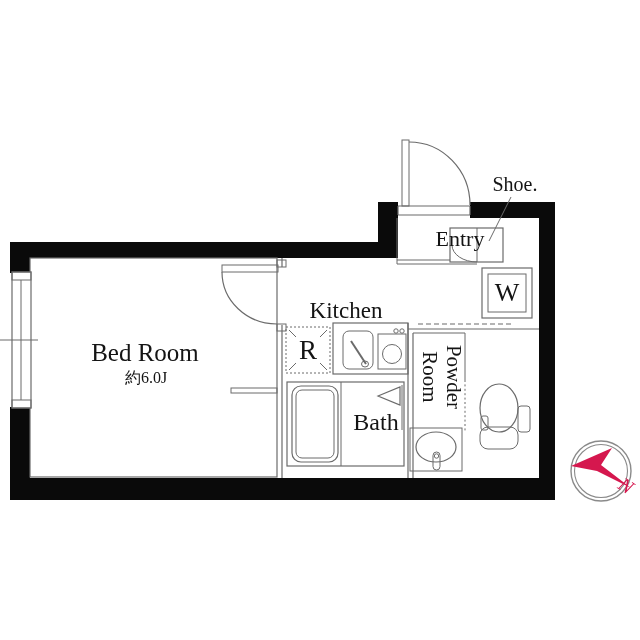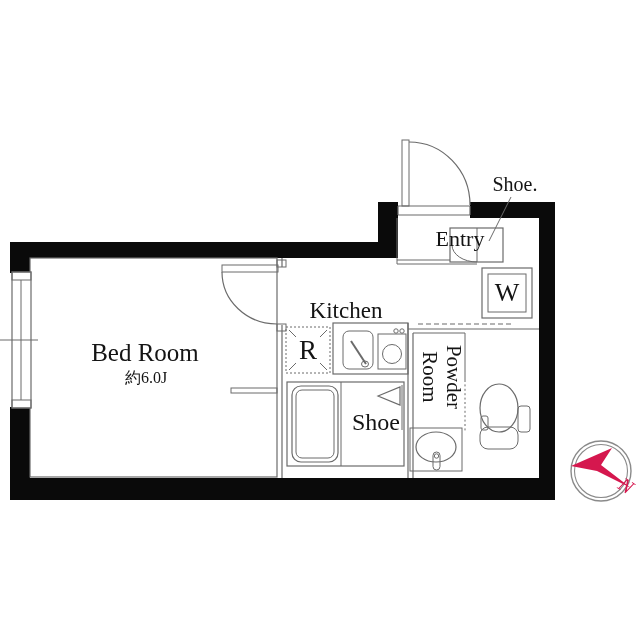--- a/index.html
+++ b/index.html
@@ -140,21 +140,21 @@
     </g>
   </svg>
 
   <div class="label" style="left:145px;top:352px;font-size:25px;">Bed Room</div>
   <div class="label" style="left:146px;top:378px;font-size:16px;">約6.0J</div>
 
   <div class="label" style="left:346px;top:310px;font-size:23px;">Kitchen</div>
 
   <div class="label" style="left:308px;top:350px;font-size:27px;">R</div>
 
-  <div class="label" style="left:376px;top:422px;font-size:24px;">Shoe</div>
+  <div class="label" style="left:376px;top:422px;font-size:24px;">Bath</div>
 
   <div class="label rot" style="left:441px;top:377px;font-size:21px;">
     <div>Powder</div>
     <div>Room</div>
   </div>
 
   <div class="label" style="left:428px;top:239px;font-size:22px;margin-left:32px;">Entry</div>
 
   <div class="label" style="left:515px;top:184px;font-size:20px;text-align:right;">Shoe.</div>
 

